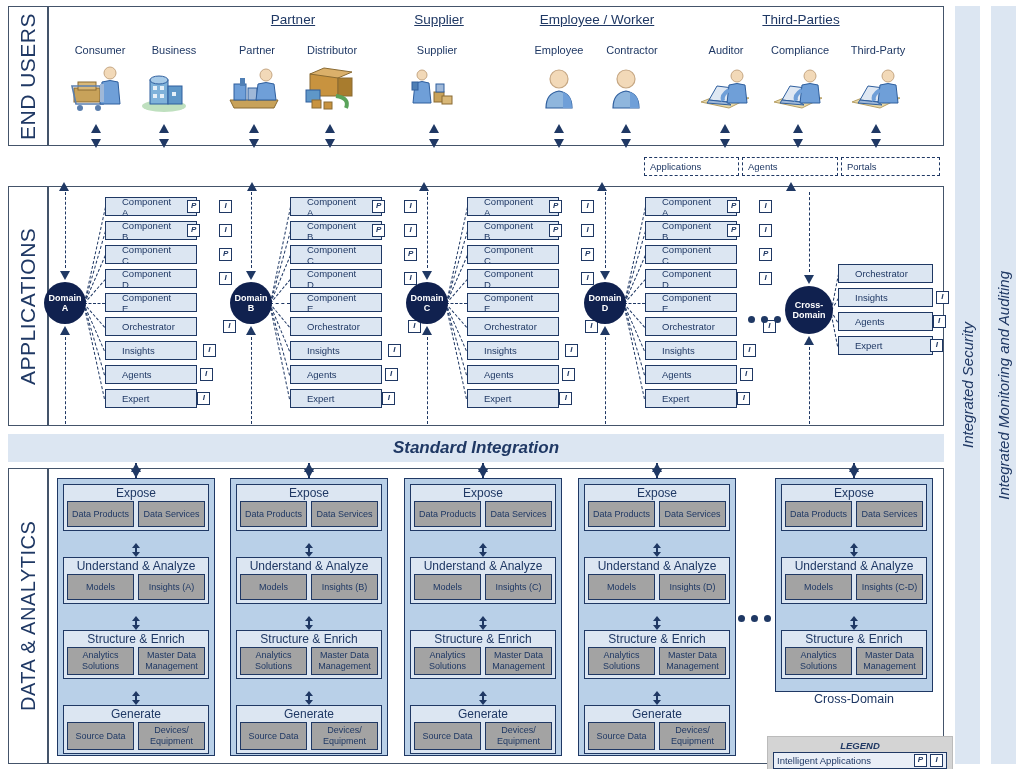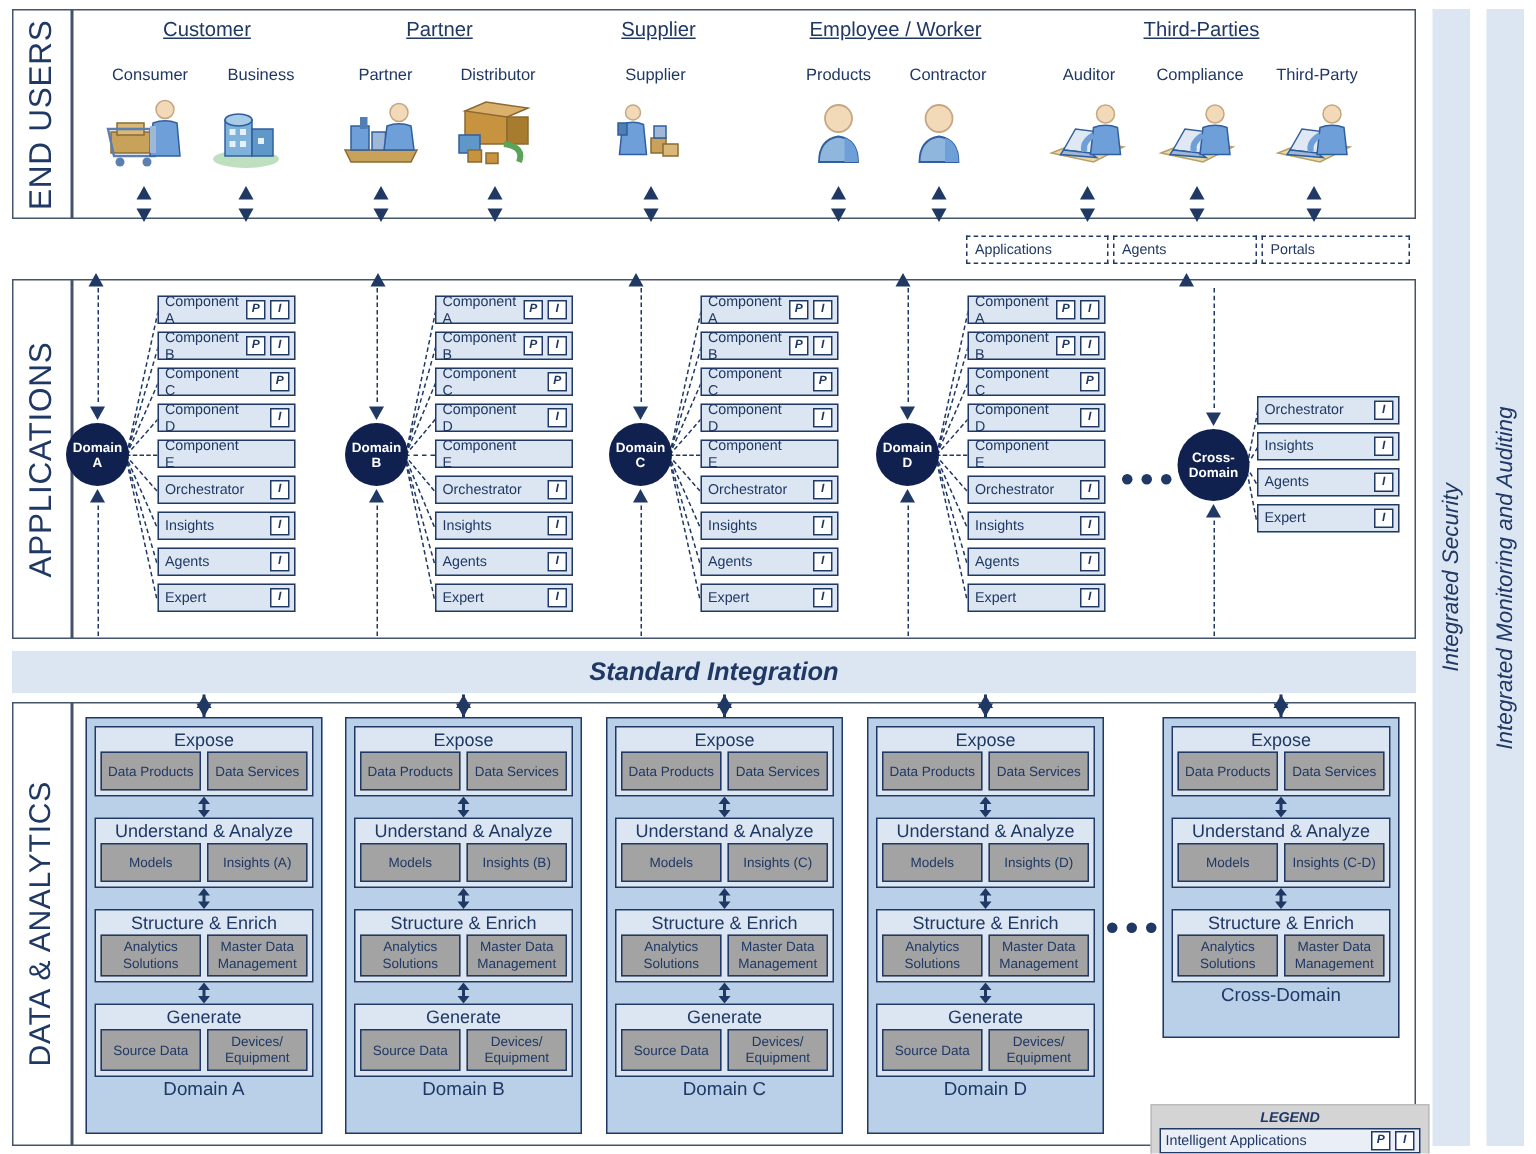--- a/index.html
+++ b/index.html
@@ -82,22 +82,23 @@
   }
 
   
   .comp{
     position:absolute;
     box-sizing:border-box;
     border:1.3px solid #1f3864;
     background:#dce6f2;
     font-size:9.5px;color:#1f3864;
     display:flex;align-items:center;
-    padding-left:4px;
+    padding-left:16px;
     height:19px;
+    gap:16px;
   }
   .comp .lbl{flex:1;}
   .badge{
     width:11px;height:11px;margin-right:3px;
     border:1.2px solid #1f3864;background:#ffffff;
     font-size:8px;font-style:italic;font-weight:bold;line-height:10px;
     text-align:center;color:#1f3864;flex:none;
   }
   .badge.ghost{border-color:transparent;background:transparent;}
 
@@ -106,21 +107,21 @@
   .dots i{width:7px;height:7px;border-radius:50%;background:#1f3864;display:block;}
 
   
   .dstack{
     position:absolute;box-sizing:border-box;
     border:1.5px solid #1f3864;background:#b9d0e8;
     padding:5px;
   }
   .dlayer{
     box-sizing:border-box;border:1.5px solid #1f3864;background:#dce6f2;
-    margin-bottom:0;padding:1px 3px 3px 3px;
+    margin-bottom:12px;padding:1px 3px 3px 3px;
   }
   .dlayer .cap{
     text-align:center;font-size:12px;color:#1f3864;line-height:15px;
   }
   .dcells{display:flex;gap:4px;}
   .dcell{
     flex:1;box-sizing:border-box;border:1.4px solid #1f3864;background:#a3a3a3;
     text-align:center;font-size:9px;line-height:11px;color:#1f3864;
     padding:2px 0;min-height:26px;display:flex;align-items:center;justify-content:center;
   }
@@ -156,31 +157,30 @@
 <div class="canvas" id="canvas">
     <div class="section-frame" style="left:8px;top:6px;width:936px;height:140px;"></div>
     <div class="vsep" style="left:47px;top:6px;height:140px;"></div>
     <div class="vlabel" style="left:8px;top:6px;width:40px;height:140px;">END USERS</div>
     <div class="section-frame" style="left:8px;top:186px;width:936px;height:240px;"></div>
     <div class="vsep" style="left:47px;top:186px;height:240px;"></div>
     <div class="vlabel" style="left:8px;top:186px;width:40px;height:240px;">APPLICATIONS</div>
     <div class="section-frame" style="left:8px;top:468px;width:936px;height:296px;"></div>
     <div class="vsep" style="left:47px;top:468px;height:296px;"></div>
     <div class="vlabel" style="left:8px;top:468px;width:40px;height:296px;font-size:20px;">DATA &amp; ANALYTICS</div>
-    <div class="grp-title" style="left:28px;top:12px;width:220px;">Customer</div>
     <div class="grp-title" style="left:183px;top:12px;width:220px;">Partner</div>
     <div class="grp-title" style="left:329px;top:12px;width:220px;">Supplier</div>
     <div class="grp-title" style="left:691px;top:12px;width:220px;">Third-Parties</div>
     <div class="grp-title" style="left:487px;top:12px;width:220px;">Employee / Worker</div>
     <div class="role-title" style="left:45px;top:44px;width:110px;">Consumer</div>
     <div class="role-title" style="left:119px;top:44px;width:110px;">Business</div>
     <div class="role-title" style="left:202px;top:44px;width:110px;">Partner</div>
     <div class="role-title" style="left:277px;top:44px;width:110px;">Distributor</div>
     <div class="role-title" style="left:382px;top:44px;width:110px;">Supplier</div>
-    <div class="role-title" style="left:504px;top:44px;width:110px;">Products</div>
+    <div class="role-title" style="left:504px;top:44px;width:110px;">Employee</div>
     <div class="role-title" style="left:577px;top:44px;width:110px;">Contractor</div>
     <div class="role-title" style="left:671px;top:44px;width:110px;">Auditor</div>
     <div class="role-title" style="left:745px;top:44px;width:110px;">Compliance</div>
     <div class="role-title" style="left:823px;top:44px;width:110px;">Third-Party</div>
     <div class="persona" style="left:70px;top:66px;"><svg viewBox="0 0 52 46" width="52" height="46">
         <g>
       <rect x="4" y="22" width="26" height="14" fill="#c8a25a" stroke="#8a6b33"></rect>
       <rect x="8" y="16" width="18" height="8" fill="#d9b878" stroke="#8a6b33"></rect>
       <path d="M2 20 L30 20 L33 38 L6 38 Z" fill="none" stroke="#5b7fae" stroke-width="1.6"></path>
       <circle cx="10" cy="42" r="3" fill="#5b7fae"></circle>

